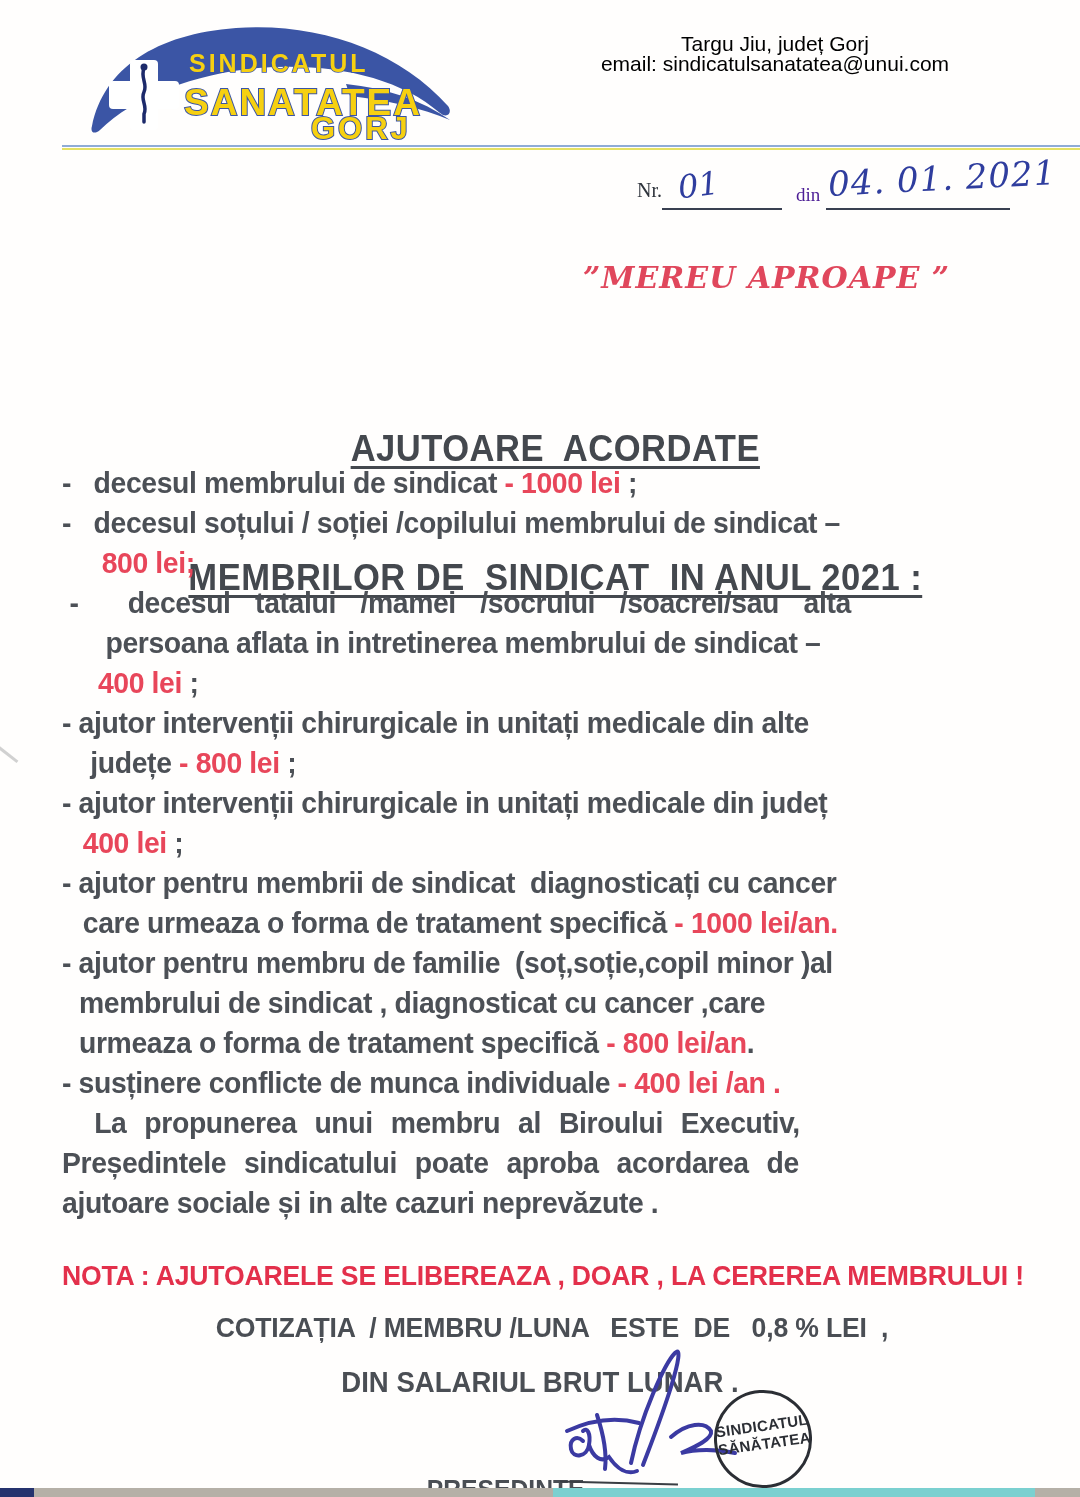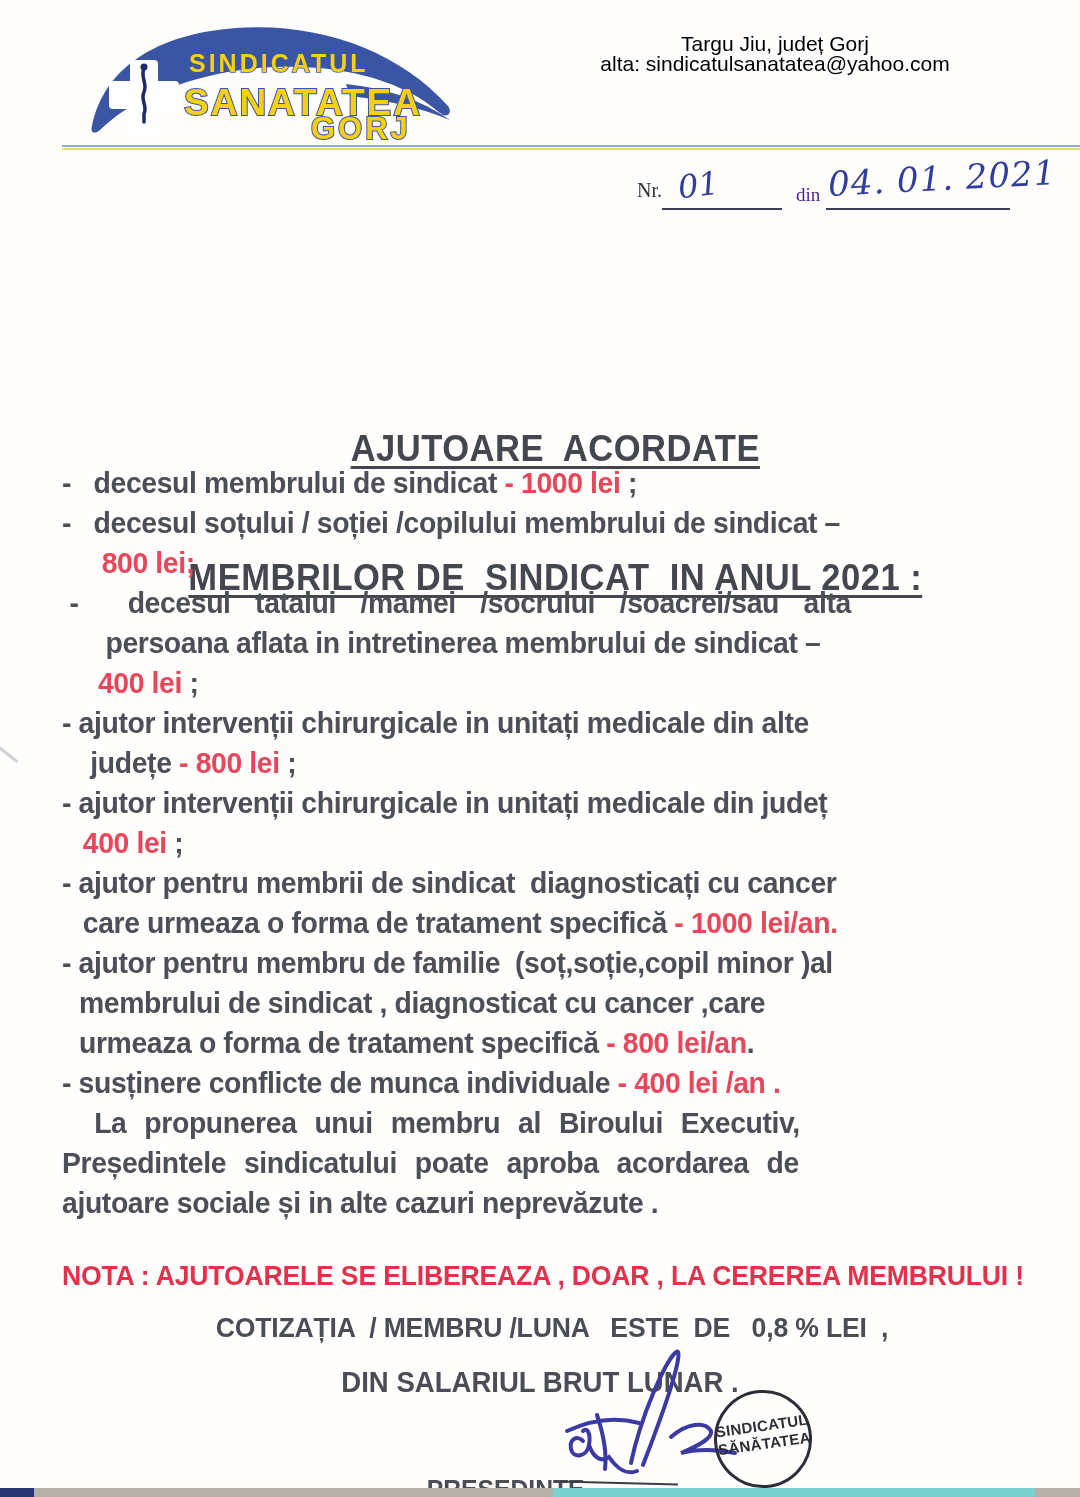--- a/index.html
+++ b/index.html
@@ -93,35 +93,36 @@
       <path d="M58,46 C54,56 62,62 58,70 C54,78 62,84 58,92 L58,100" stroke="#1c2a6b" stroke-width="3.5" fill="none" stroke-linecap="round"></path>
       <circle cx="58" cy="45" r="3.5" fill="#1c2a6b"></circle>
     </g>
     <text x="103" y="50" font-family="Liberation Sans, sans-serif" font-weight="bold" font-size="25" letter-spacing="3" fill="#f6d011" stroke="#3b55a5" stroke-width="1.6" paint-order="stroke">SINDICATUL</text>
     <text x="98" y="93" font-family="Liberation Sans, sans-serif" font-weight="bold" font-size="37" letter-spacing="2" fill="#f6d011" stroke="#3b55a5" stroke-width="2" paint-order="stroke">SANATATEA</text>
     <text x="225" y="117" font-family="Liberation Sans, sans-serif" font-weight="bold" font-size="31" letter-spacing="3" fill="#f6d011" stroke="#3b55a5" stroke-width="2" paint-order="stroke">GORJ</text>
   </svg>
 
   <div class="contact">
     <div>Targu Jiu, județ Gorj</div>
-    <div>alta: sindicatulsanatatea@yahoo.com</div>
+    <div>email: sindicatulsanatatea@unui.com</div>
   </div>
 
   <div class="rule">
     <div class="blue"></div>
       <div class="yellow"></div>
   </div>
 
   <span class="nr-label">Nr.</span>
   <span class="hand hand-nr">01</span>
   <div class="uline1"></div>
   <span class="din-label">din</span>
   <span class="hand hand-date">04. 01. 2021</span>
   <div class="uline2"></div>
 
+  <div class="slogan">”MEREU APROAPE ”</div>
 
   <div class="title">
     <div><span class="tl">AJUTOARE  ACORDATE</span></div>
     <div><span class="tl">MEMBRILOR DE  SINDICAT  IN ANUL 2021 :</span></div>
   </div>
 
   <div class="body-lines"><div class="body-line"><span class="dark">-   decesul membrului de sindicat </span><span class="red">- 1000 lei</span><span class="dark"> ;</span></div><div class="body-line"><span class="dark">-   decesul soțului / soției /copilului membrului de sindicat –</span></div><div class="body-line" style="padding-left: 42px;"><span class="red">800 lei;</span></div><div class="body-line" style="padding-left: 8px; word-spacing: 18px;"><span class="dark">-  decesul tatalui /mamei /socrului /soacrei/sau alta</span></div><div class="body-line" style="padding-left: 46px;"><span class="dark">persoana aflata in intretinerea membrului de sindicat –</span></div><div class="body-line" style="padding-left: 38px;"><span class="red">400 lei</span><span class="dark"> ;</span></div><div class="body-line"><span class="dark">- ajutor intervenții chirurgicale in unitați medicale din alte</span></div><div class="body-line" style="padding-left: 30px;"><span class="dark">județe </span><span class="red">- 800 lei</span><span class="dark"> ;</span></div><div class="body-line"><span class="dark">- ajutor intervenții chirurgicale in unitați medicale din județ</span></div><div class="body-line" style="padding-left: 22px;"><span class="red">400 lei</span><span class="dark"> ;</span></div><div class="body-line"><span class="dark">- ajutor pentru membrii de sindicat  diagnosticați cu cancer</span></div><div class="body-line" style="padding-left: 22px;"><span class="dark">care urmeaza o forma de tratament specifică </span><span class="red">- 1000 lei/an.</span></div><div class="body-line"><span class="dark">- ajutor pentru membru de familie  (soț,soție,copil minor )al</span></div><div class="body-line" style="padding-left: 18px;"><span class="dark">membrului de sindicat , diagnosticat cu cancer ,care</span></div><div class="body-line" style="padding-left: 18px;"><span class="dark">urmeaza o forma de tratament specifică </span><span class="red">- 800 lei/an</span><span class="dark">.</span></div><div class="body-line"><span class="dark">- susținere conflicte de munca individuale </span><span class="red">- 400 lei /an .</span></div><div class="body-line" style="padding-left: 34px; word-spacing: 11px;"><span class="dark">La propunerea unui membru al Biroului Executiv,</span></div><div class="body-line" style="word-spacing: 11px;"><span class="dark">Președintele sindicatului poate aproba acordarea de</span></div><div class="body-line"><span class="dark">ajutoare sociale și in alte cazuri neprevăzute .</span></div></div>
 
   <div class="nota">NOTA : AJUTOARELE SE ELIBEREAZA , DOAR , LA CEREREA MEMBRULUI !</div>
 

